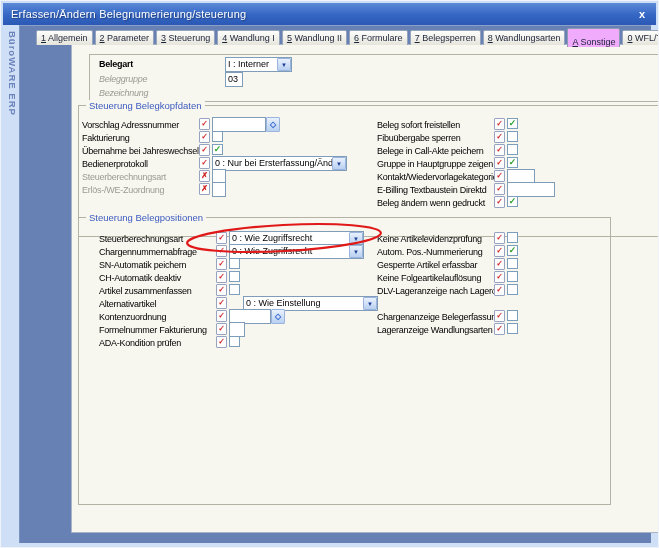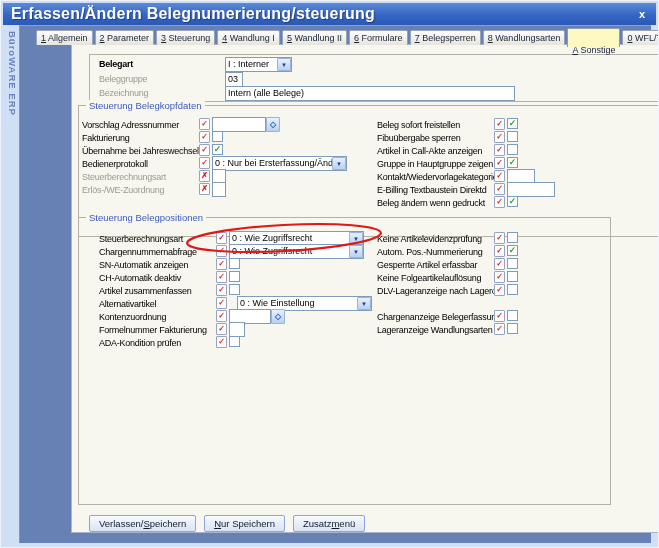--- a/index.html
+++ b/index.html
@@ -6,21 +6,21 @@
   body { font-family: "Liberation Sans", sans-serif; background: #e8eef8; }
   .window {
     position: relative; width: 659px; height: 548px;
     background: #cfdff5; border: 1px solid #eef3fc; overflow: hidden;
   }
   .titlebar {
     position: absolute; left: 2px; top: 2px; right: 2px; height: 22px;
     background: linear-gradient(180deg, #5b8ad8 0%, #3566c4 55%, #2b59b5 100%);
     display: flex; align-items: center; padding: 0 8px;
   }
-  .titlebar .title { color: #fff; font-size: 16px; font-weight: bold; letter-spacing: .2px; text-shadow: 1px 1px 1px rgba(0,0,0,.35); }
+  .titlebar .title { color: #fff; font-size: 11px; font-weight: normal; letter-spacing: .2px; text-shadow: 1px 1px 1px rgba(0,0,0,.35); }
   .titlebar .close { margin-left: auto; color: #fff; font-size: 11px; font-weight: bold; cursor: default; padding: 0 3px; }
   .steel-frame {
     position: absolute; left: 18px; top: 24px; width: 632px; height: 518px;
     background: #6781b4; border-top: 1px solid #8aa0c8; border-left: 1px solid #7b93c0;
   }
   .brand {
     position: absolute; left: 3px; top: 30px; width: 14px;
     writing-mode: vertical-rl; color: #6b83bb; font-weight: bold; font-size: 9.5px; letter-spacing: 1px;
   }
   .page {
@@ -32,30 +32,30 @@
     display: flex; align-items: flex-end; z-index: 3;
   }
   .tab {
     background: linear-gradient(180deg, #fdfdfb, #e6e5dc);
     border: 1px solid #98a4bc; border-bottom: none;
     border-radius: 2px 2px 0 0; margin-right: 2px;
     font-size: 9px; color: #1b2337; padding: 2px 4px 1px; height: 15px;
     white-space: nowrap; cursor: default;
   }
   .tab.active {
-    background: #fef9c3; height: 19px; padding-top: 16px; margin-bottom: -2px; z-index: 4;
+    background: #f0abfc; height: 19px; padding-top: 8px; margin-bottom: -2px; z-index: 4;
     border-color: #8e9bb3;
   }
   .gbox { position: absolute; border: 1px solid #b3b2a5; background: transparent; }
   .gbox .gtitle {
     position: absolute; top: -6px; left: 7px; background: #f7f6ef; padding: 0 3px;
     font-size: 9.5px; color: #3c5bc0;
   }
   .flabel { position: absolute; font-size: 9px; letter-spacing: -0.25px; color: #000; white-space: nowrap; }
-  .flabel.muted { color: #9b9b93; }
+  .flabel.muted { color: #9b9b93; font-style: italic; }
   .tbox {
     background: #fff; border: 1px solid #7f9db9; height: 15px;
     font-size: 9px; color: #000; padding: 1px 2px; white-space: nowrap; overflow: hidden;
   }
   .combo { display: flex; background: #fff; border: 1px solid #7f9db9; height: 15px; }
   .combo .cval { flex: 1; font-size: 9px; padding: 1px 2px; white-space: nowrap; overflow: hidden; }
   .combo .cbtn, .spinbtn {
     width: 14px; height: 13px; flex: 0 0 14px;
     background: linear-gradient(180deg, #e8f1fd, #b9d0f0);
     border: 1px solid #9ab4dd; border-radius: 1px;
@@ -120,21 +120,20 @@
     <span class="flabel" style="left:27px; top:14px; font-weight:bold;">Belegart</span>
     <div class="combo" style="position:absolute; left:153px; top:12px; width:67px;">
       <span class="cval">I : Interner</span>
       <span class="cbtn">
           <span>▼</span>
         </span>
     </div>
     <span class="flabel muted" style="left:27px; top:29px;">Beleggruppe</span>
     <div class="tbox" style="position:absolute; left:153px; top:27px; width:18px;">03</div>
     <span class="flabel muted" style="left:27px; top:43px;">Bezeichnung</span>
-    <div class="tbox" style="position:absolute; left:153px; top:41px; width:290px;">Intern  (alle Belege)</div>
 
     <div class="gbox" style="left:6px; top:60px; width:597px; height:132px;">
       <span class="gtitle">Steuerung Belegkopfdaten</span>
     </div>
     <div class="fcol" style="left:10px; top:73px; width:270px;">
         <div class="frow">
           <span class="lbl">Vorschlag Adressnummer</span>
           <span class="flagslot" style="left: 117px;">
             <div class="flag">✓</div>
           </span>
@@ -211,21 +210,21 @@
         <div class="frow">
           <span class="lbl">Fibuübergabe sperren</span>
           <span class="flagslot" style="left: 117px;">
             <div class="flag">✓</div>
           </span>
           <span class="ctrlslot" style="left: 130px;">
             <div class="cb" style="margin-top: 1px;"></div>
           </span>
         </div>
         <div class="frow">
-          <span class="lbl">Artikel in Call-Akte anzeigen</span>
+          <span class="lbl">Belege in Call-Akte peichern</span>
           <span class="flagslot" style="left: 117px;">
             <div class="flag">✓</div>
           </span>
           <span class="ctrlslot" style="left: 130px;">
             <div class="cb" style="margin-top: 1px;"></div>
           </span>
         </div>
         <div class="frow">
           <span class="lbl">Gruppe in Hauptgruppe zeigen</span>
           <span class="flagslot" style="left: 117px;">
@@ -290,21 +289,21 @@
           <span class="ctrlslot" style="left: 130px;">
             <div class="combo" style="width: 135px;">
               <span class="cval">0 : Wie Zugriffsrecht</span>
               <span class="cbtn">
                 <span>▼</span>
               </span>
             </div>
           </span>
         </div>
         <div class="frow">
-          <span class="lbl">SN-Automatik anzeigen</span>
+          <span class="lbl">SN-Automatik peichern</span>
           <span class="flagslot" style="left: 117px;">
             <div class="flag">✓</div>
           </span>
           <span class="ctrlslot" style="left: 130px;">
             <div class="cb" style="margin-top: 1px;"></div>
           </span>
         </div>
         <div class="frow">
           <span class="lbl">CH-Automatik deaktiv</span>
           <span class="flagslot" style="left: 117px;">
@@ -321,21 +320,21 @@
           </span>
           <span class="ctrlslot" style="left: 130px;">
             <div class="cb" style="margin-top: 1px;"></div>
           </span>
         </div>
         <div class="frow">
           <span class="lbl">Alternativartikel</span>
           <span class="flagslot" style="left: 117px;">
             <div class="flag">✓</div>
           </span>
-          <span class="ctrlslot" style="left: 130px; padding-left: 8px;">
+          <span class="ctrlslot" style="left: 136px; padding-left: 8px;">
             <div class="combo" style="width: 135px;">
               <span class="cval">0 : Wie Einstellung</span>
               <span class="cbtn">
                 <span>▼</span>
               </span>
             </div>
           </span>
         </div>
         <div class="frow">
           <span class="lbl">Kontenzuordnung</span>
@@ -434,19 +433,14 @@
           <span class="ctrlslot" style="left: 130px;">
             <div class="cb" style="margin-top: 1px;"></div>
           </span>
         </div>
       </div>
 
     <svg class="annot" viewBox="0 0 202 32">
       <ellipse cx="100" cy="16" rx="97" ry="13" fill="none" stroke-width="2.2" transform="rotate(-3 100 16)" stroke="#e01818"></ellipse>
     </svg>
 
-    <div class="footer">
-        <button class="btn">Verlassen/<u>S</u>peichern</button>
-        <button class="btn"><u>N</u>ur Speichern</button>
-        <button class="btn">Zusatz<u>m</u>enü</button>
-      </div>
   </div>
 </div>
 
 </body></html>

